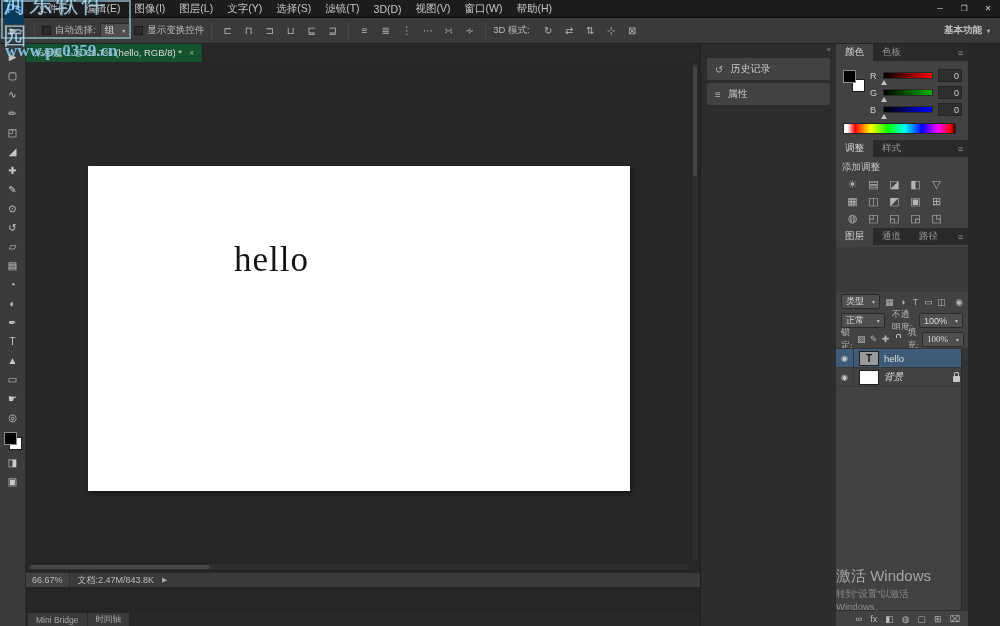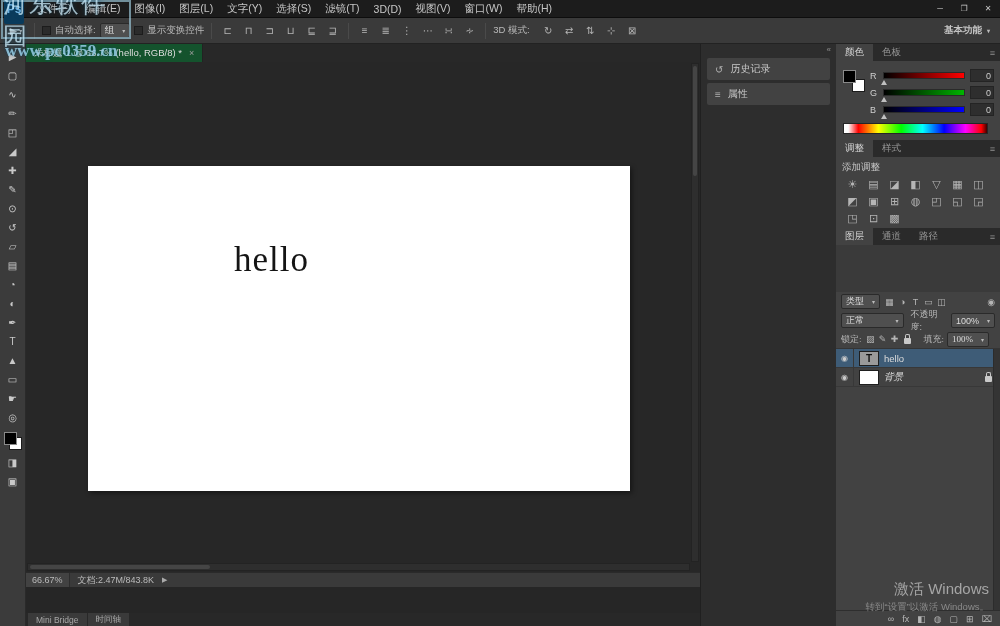--- a/index.html
+++ b/index.html
@@ -68,21 +68,21 @@
   
   .dock-col { position:absolute; left:700px; top:44px; width:136px; bottom:0; background:#2d2d2d;
     border-left:1px solid #202020; }
   .dock-header { height:11px; display:flex; justify-content:flex-end; align-items:center; padding-right:5px;
     color:#8f8f8f; font-size:8px; }
   .dock-btn { margin:3px 6px; height:22px; background:#424242; border-radius:2px; display:flex; align-items:center;
     gap:7px; padding:0 8px; color:#c9c9c9; font-size:10px; }
   .dock-btn .dock-glyph { color:#b0b0b0; font-size:10px; }
 
   
-  .panel-col { position:absolute; left:836px; top:44px; width:164px; bottom:0; background:#3a3a3a;
+  .panel-col { position:absolute; left:836px; top:44px; width:132px; bottom:0; background:#3a3a3a;
     display:flex; flex-direction:column; }
   .panel { display:flex; flex-direction:column; }
   .panel-tabs { height:17px; background:#2a2a2a; display:flex; align-items:stretch; flex-shrink:0; }
   .panel-tab { padding:0 9px; font-size:9.5px; color:#979797; display:flex; align-items:center; background:#2a2a2a; }
   .panel-tab.active { background:#424242; color:#d5d5d5; }
   .panel-menu { margin-left:auto; padding-right:5px; display:flex; align-items:center; color:#909090; font-size:9px; }
   .panel-body { background:#424242; flex:1; }
 
   
   .color-panel { height:96px; }
@@ -136,21 +136,21 @@
   .layer-name { flex:1; white-space:nowrap; overflow:hidden; }
   .layer-row .lock-shape { display:none; margin-right:8px; }
   .layer-row.bg-layer .layer-name { font-style:italic; }
   .layer-row.bg-layer .lock-shape { display:inline-block; }
   .list-scroll { position:absolute; right:0; top:0; bottom:0; width:7px; background:#343434; border-left:1px solid #2c2c2c; }
   .lp-bottom { height:16px; background:#424242; border-top:1px solid #2e2e2e; display:flex; align-items:center;
     justify-content:flex-end; gap:8px; padding-right:8px; flex-shrink:0; }
   .lp-bottom-icon { color:#b5b5b5; font-size:9px; }
 
   
-  .activation { position:absolute; right:11px; bottom:12px; text-align:right; pointer-events:none; z-index:6; }
+  .activation { position:absolute; right:11px; bottom:12px; text-align:left; pointer-events:none; z-index:6; }
   .activation .l1 { font-size:15px; color:rgba(190,190,190,0.8); }
   .activation .l2 { font-size:9.5px; color:rgba(175,175,175,0.65); margin-top:2px; }
   .site-watermark { position:absolute; left:1px; top:0; z-index:50; pointer-events:none; }
   .wm-box { border:2px solid rgba(170,220,240,0.6); width:130px; height:39px; display:flex; align-items:center;
     justify-content:center; font-size:24px; font-weight:normal; letter-spacing:2px; color:rgba(205,238,252,0.75);
     text-shadow:0 0 4px rgba(0,70,110,0.6); }
   .wm-url { font-family:"Liberation Serif", serif; font-size:17px; font-weight:bold;
     color:rgba(160,215,240,0.8); margin:2px 0 0 4px; text-shadow:0 0 3px rgba(0,70,110,0.6); }
 </style>
 </head>

